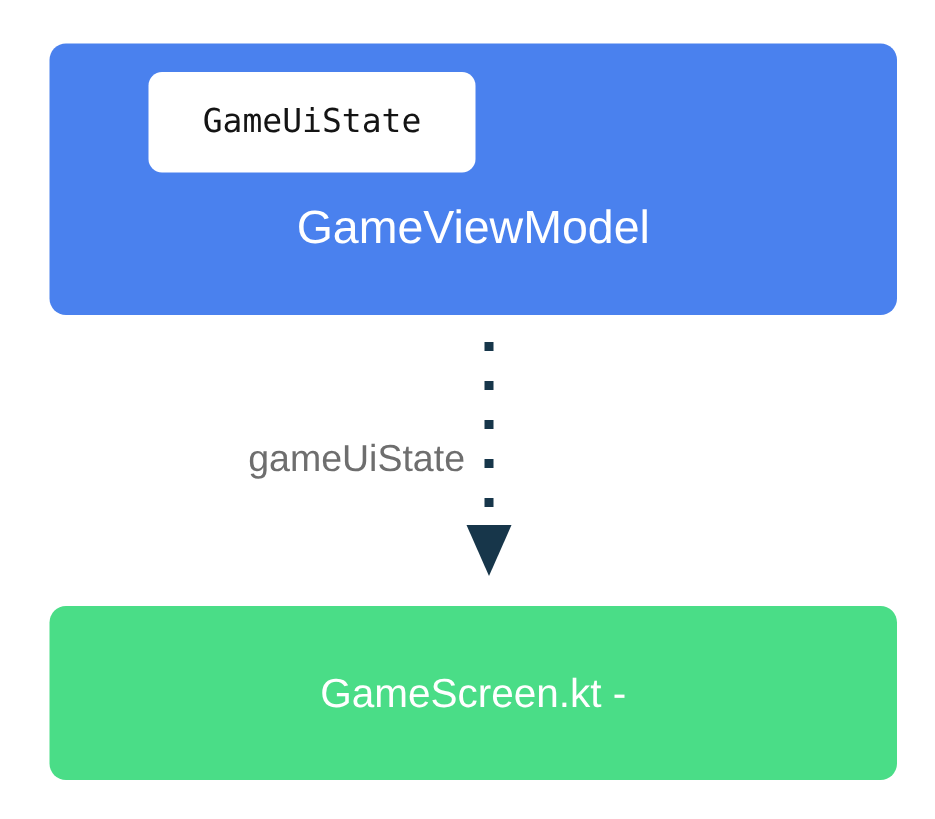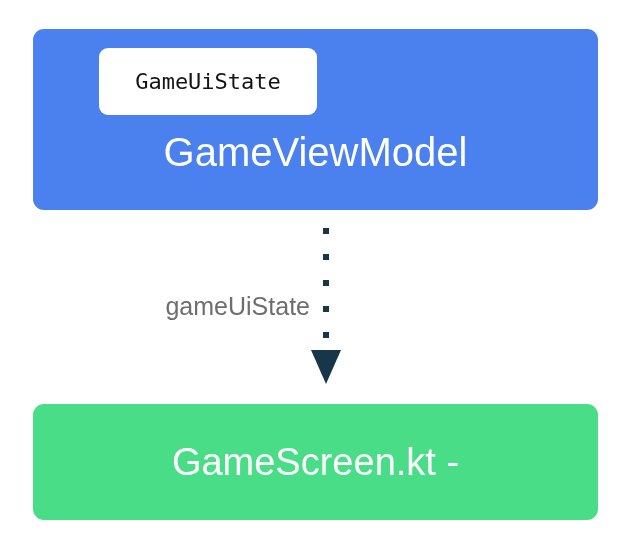--- a/index.html
+++ b/index.html
@@ -56,21 +56,21 @@
     white-space: nowrap;
   }
 
   .node-viewmodel-title {
     position: absolute;
     left: 0;
     right: 0;
     top: 103px;       
     text-align: center;
     font-family: "Liberation Sans", sans-serif;
-    font-size: 40px;
+    font-size: 31px;
     line-height: 40px;
     color: #ffffff;
     white-space: nowrap;
   }
 
   
   .connector {
     position: absolute;
     left: 300px;
     top: 218px;
@@ -104,21 +104,21 @@
     background: #4add87;
     border-radius: 11px;
     display: flex;
     flex-direction: column;
     align-items: center;
     justify-content: center;
     box-sizing: border-box;
   }
   .node-screen-line {
     font-family: "Liberation Sans", sans-serif;
-    font-size: 38px;
+    font-size: 27px;
     line-height: 38px;
     color: #ffffff;
     text-align: center;
     white-space: nowrap;
   }
 </style>
 </head>
 <body>
 
 <div id="diagram-canvas">

